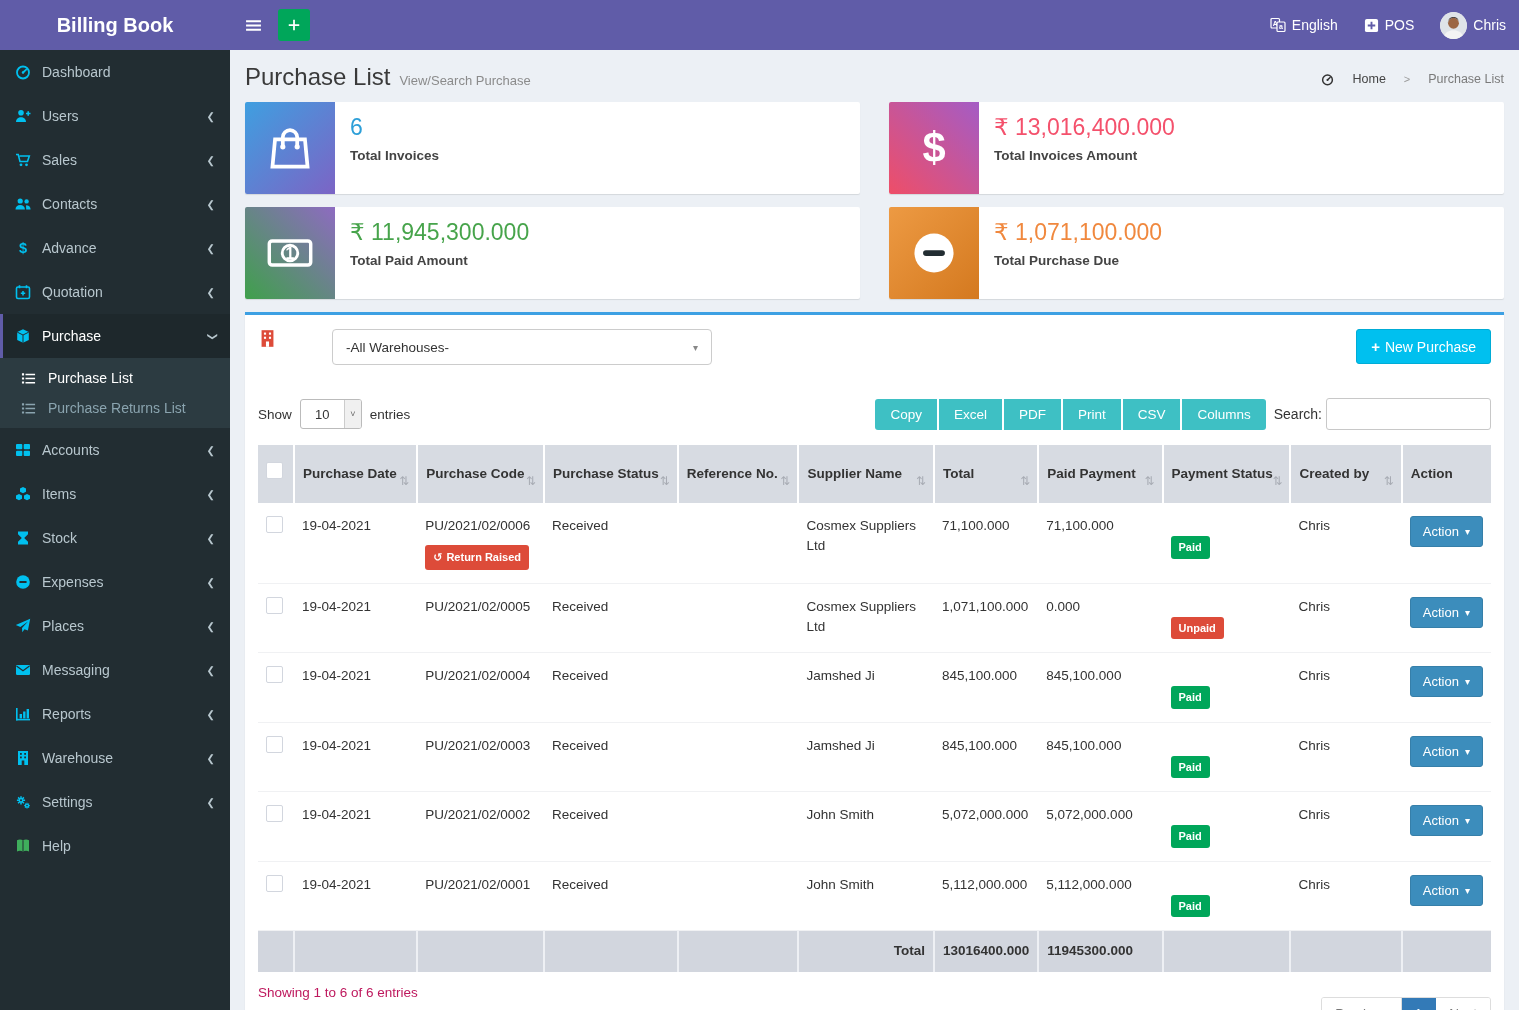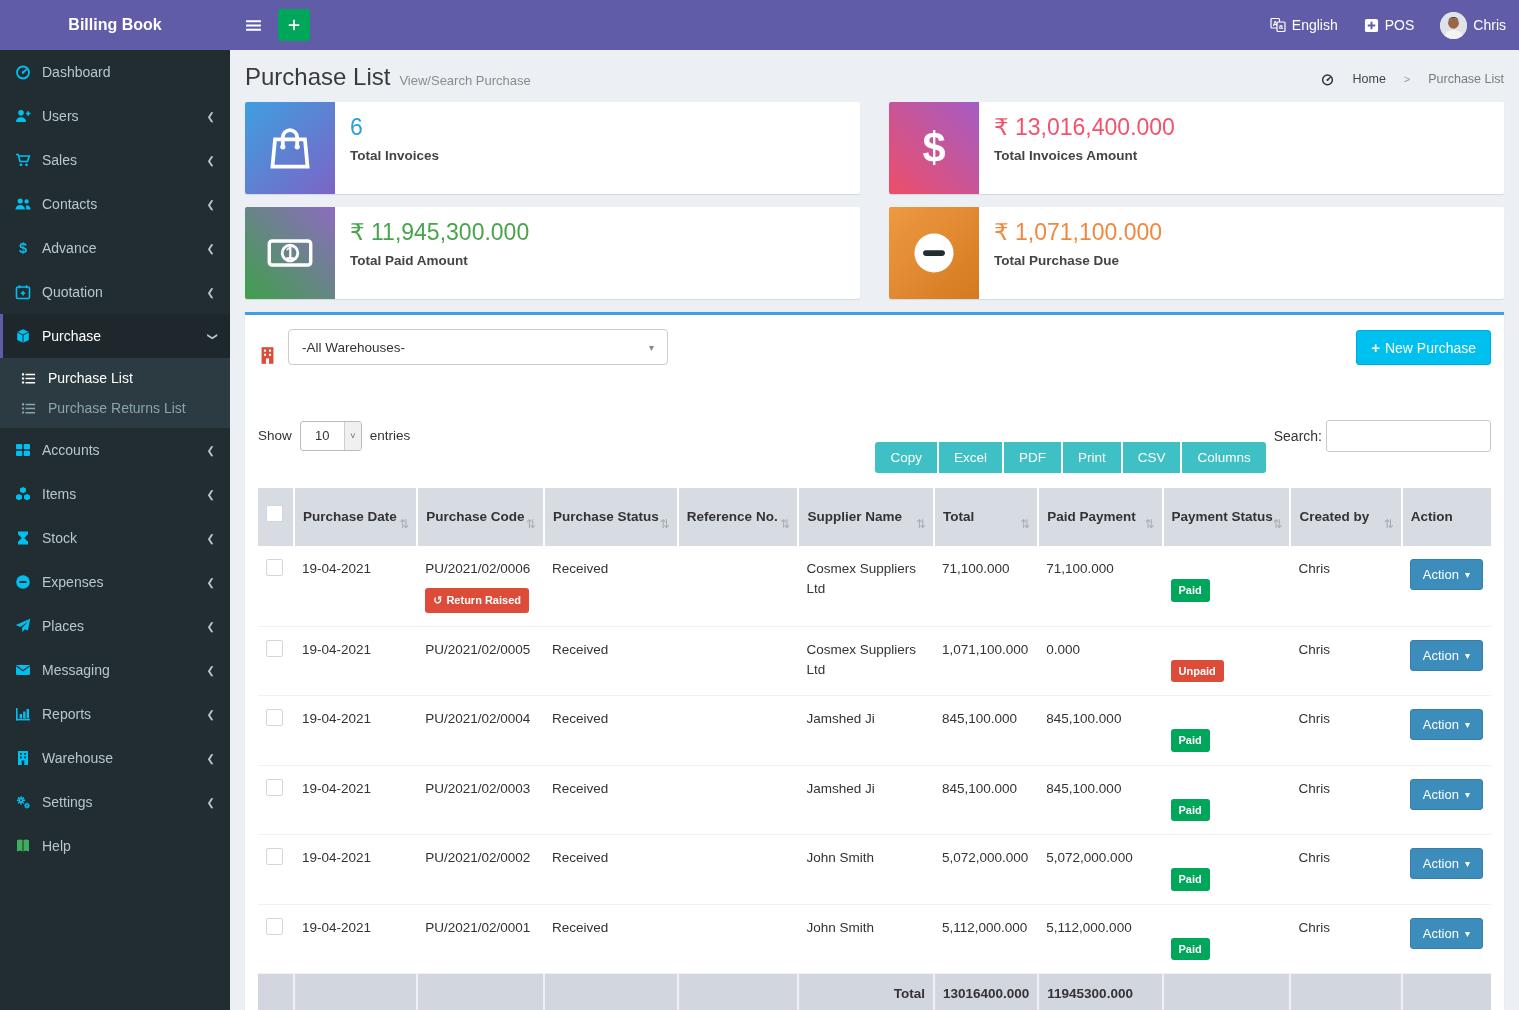--- a/index.html
+++ b/index.html
@@ -1,21 +1,21 @@
 <!DOCTYPE html>
 <html><head>
 <meta charset="utf-8">
 <style>
 *{margin:0;padding:0;box-sizing:border-box;}
 html,body{width:1519px;height:1010px;overflow:hidden;}
 body{font-family:"Liberation Sans","DejaVu Sans",sans-serif;font-size:14px;color:#333;background:#ecf0f5;}
 .icon{display:inline-flex;align-items:center;justify-content:center;}
 
 .navbar{position:fixed;top:0;left:0;width:100%;height:50px;background:#605ca8;display:flex;align-items:center;z-index:100;}
-.brand{flex:0 0 230px;height:50px;line-height:50px;text-align:center;color:#fff;font-size:16px;font-weight:bold;cursor:pointer;}
+.brand{flex:0 0 230px;height:50px;line-height:50px;text-align:center;color:#fff;font-size:20px;font-weight:bold;cursor:pointer;}
 .hamburger{width:46px;height:50px;background:none;border:none;color:#fff;cursor:pointer;display:flex;align-items:center;justify-content:center;}
 .add-btn{width:32px;height:32px;background:#00a65a;border:none;border-radius:3px;color:#fff;display:flex;align-items:center;justify-content:center;margin-left:2px;cursor:pointer;}
 .nav-right{margin-left:auto;display:flex;align-items:center;height:50px;}
 .nav-link{display:flex;align-items:center;gap:6px;color:#fff;padding:0 13px;height:50px;font-size:14px;cursor:pointer;}
 .avatar{width:27px;height:27px;border-radius:50%;overflow:hidden;background:#e8eaed;display:inline-flex;}
 
 .sidebar{position:fixed;top:50px;left:0;width:230px;height:960px;background:#222d32;z-index:50;}
 .side-item{display:flex;align-items:center;height:44px;padding:0 15px 0 12px;color:#b8c7ce;font-size:14px;cursor:pointer;border-left:3px solid transparent;}
 .side-item .icon{color:#00c0ef;width:27px;flex:0 0 27px;justify-content:flex-start;}
 .side-item.active{background:#1e282c;color:#fff;border-left-color:#605ca8;}
@@ -36,32 +36,32 @@
 .breadcrumb .sep{color:#9a9a9a;font-size:11px;}
 .breadcrumb .current{color:#7a7a7a;}
 .stats-grid{display:grid;grid-template-columns:1fr 1fr;column-gap:29px;row-gap:13px;padding:0 15px;}
 .info-card{background:#fff;height:92px;display:flex;box-shadow:0 1px 1px rgba(0,0,0,.1);border-radius:2px;overflow:hidden;}
 .info-icon{width:90px;flex:0 0 90px;display:flex;align-items:center;justify-content:center;color:#fff;}
 .info-body{padding:12px 15px;display:flex;flex-direction:column;gap:7px;}
 .info-value{font-size:23px;}
 .info-label{font-size:13.5px;font-weight:bold;color:#444;}
 
 .panel{background:#fff;margin:13px 15px 0;border-top:3px solid #3da0e3;box-shadow:0 1px 1px rgba(0,0,0,.1);padding:14px 13px 22px;}
-.panel-row1{display:flex;align-items:flex-end;}
+.panel-row1{display:flex;align-items:flex-start;gap:44px;}
 .wh-icon{color:#dd4b39;margin-right:11px;}
 .wh-select{width:380px;height:36px;border:1px solid #ccc;border-radius:4px;display:flex;align-items:center;padding:0 13px;font-size:13.5px;color:#333;cursor:pointer;background:#fff;}
 .wh-caret{margin-left:auto;color:#888;font-size:10px;}
 .btn-new{margin-left:auto;background:#00c0ef;color:#fff;border:1px solid #00acd6;border-radius:3px;padding:8px 14px;font-size:14px;display:flex;align-items:center;gap:5px;cursor:pointer;font-family:inherit;}
 .btn-new .plus{font-weight:bold;font-size:15px;}
 .panel-row2{display:flex;align-items:center;margin-top:33px;}
 .show-entries{display:flex;align-items:center;gap:8px;font-size:13.5px;color:#333;}
 .page-size{width:62px;height:30px;border:1px solid #bbb;border-radius:3px;display:flex;align-items:center;overflow:hidden;background:#fff;cursor:pointer;}
 .page-size .val{flex:1;text-align:center;font-size:13px;}
 .page-size .caret-box{width:17px;height:28px;background:#f0f0f0;border-left:1px solid #ccc;display:flex;align-items:center;justify-content:center;font-size:9px;color:#666;}
-.dt-buttons{margin-left:auto;display:flex;margin-top:44px;}
+.dt-buttons{margin-left:auto;display:flex;}
 .dt-btn{background:#3ec0c4;color:#fff;border:none;border-right:2px solid #fff;padding:8px 15px;font-size:13.5px;cursor:pointer;font-family:inherit;}
 .dt-btn:first-child{border-radius:3px 0 0 3px;}
 .dt-btn:last-child{border-radius:0 3px 3px 0;border-right:none;}
 .search-wrap{display:flex;align-items:center;gap:4px;margin-left:8px;font-size:14px;color:#333;}
 .search-input{width:165px;height:32px;border:1px solid #c8c8c8;border-radius:3px;padding:0 8px;font-family:inherit;font-size:13px;}
 
 table.data{width:100%;border-collapse:collapse;margin-top:15px;font-size:13.5px;}
 .data th{background:#d7dbe2;text-align:left;font-weight:bold;color:#333;padding:10px 8px;position:relative;border-right:2px solid #fff;vertical-align:middle;height:58px;line-height:1.5;}
 .data th:last-child{border-right:none;}
 .sort-icon{position:absolute;right:7px;bottom:13px;color:#a7abb3;font-size:12px;font-weight:normal;}

